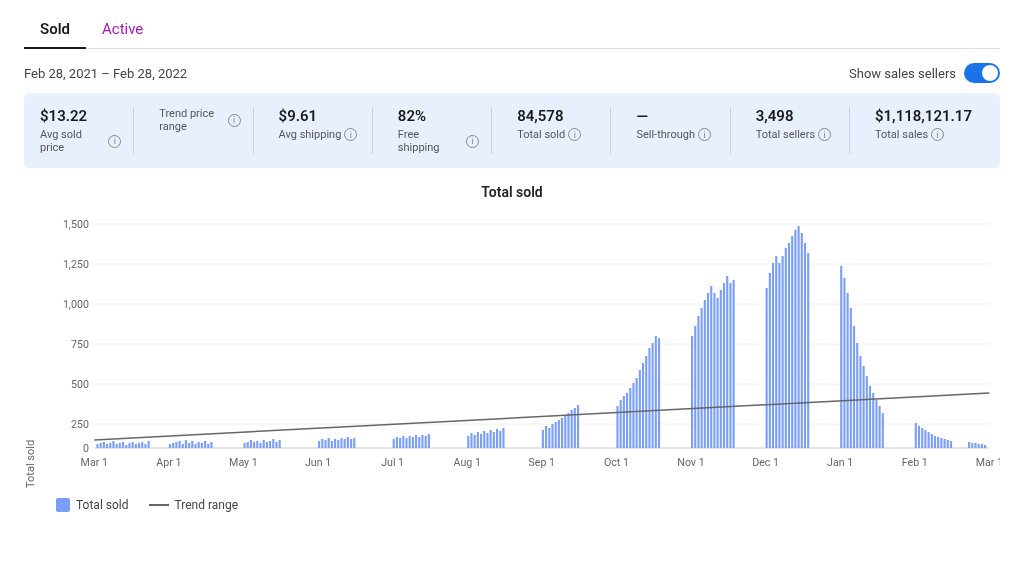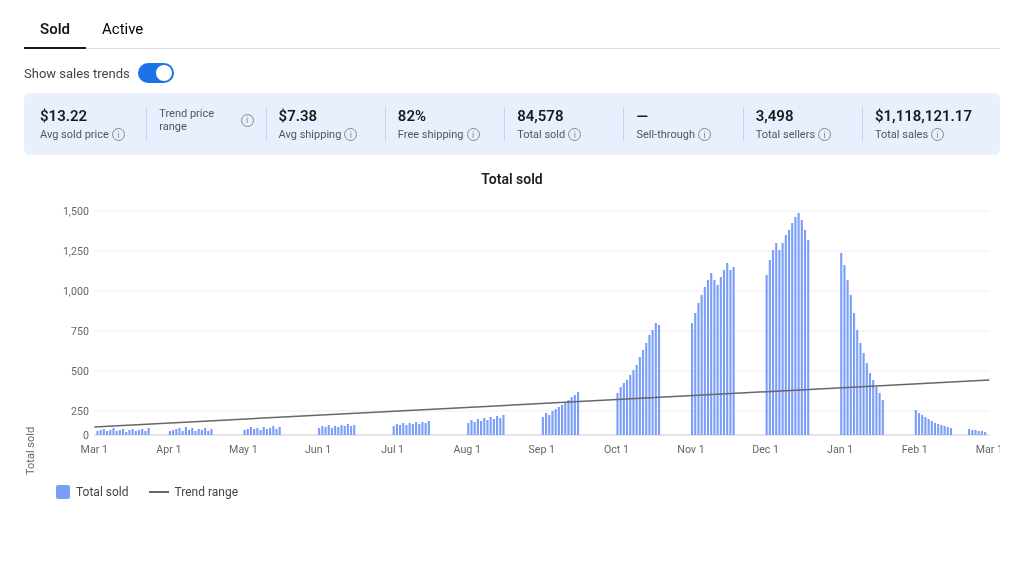--- a/index.html
+++ b/index.html
@@ -2,33 +2,33 @@
 <html><head>
   <meta charset="utf-8">
   <style>
     * { box-sizing: border-box; margin: 0; padding: 0; }
     body { font-family: -apple-system, BlinkMacSystemFont, 'Segoe UI', Roboto, Arial, sans-serif; background: #fff; color: #333; font-size: 13px; }
 
     .page { width: 1024px; min-height: 577px; background: #fff; padding: 0 24px 24px; }
 
     
     .tabs { display: flex; border-bottom: 1px solid #ddd; padding-top: 12px; }
-    .tab { padding: 8px 16px 10px; cursor: pointer; font-size: 15px; color: #000000; position: relative; }
+    .tab { padding: 8px 16px 10px; cursor: pointer; font-size: 15px; color: #a21caf; position: relative; }
     .tab.active { color: #1a1a1a; font-weight: 600; }
     .tab.active::after { content: ''; position: absolute; bottom: -1px; left: 0; right: 0; height: 2px; background: #1a1a1a; }
 
     
     .date-row { display: flex; align-items: center; justify-content: space-between; padding: 14px 0 10px; }
     .date-range { font-size: 13px; color: #444; }
     .toggle-row { display: flex; align-items: center; gap: 8px; font-size: 13px; color: #444; }
     .toggle { width: 36px; height: 20px; background: #1a73e8; border-radius: 10px; position: relative; cursor: pointer; }
     .toggle-knob { width: 16px; height: 16px; background: #fff; border-radius: 50%; position: absolute; top: 2px; right: 2px; }
 
     
-    .stats-bar { background: #e8f0fe; border-radius: 6px; display: flex; padding: 14px 16px; gap: 0; margin-bottom: 16px; }
+    .stats-bar { background: #e8f0fe; border-radius: 6px; display: flex; padding: 14px 16px; gap: 13px; margin-bottom: 16px; }
     .stat-item { flex: 1; padding: 0 12px; border-right: 1px solid #c5d3f0; }
     .stat-item:first-child { padding-left: 0; }
     .stat-item:last-child { border-right: none; }
     .stat-value { font-size: 15px; font-weight: 600; color: #1a1a1a; margin-bottom: 3px; }
     .stat-label { font-size: 11px; color: #555; display: flex; align-items: center; gap: 3px; }
     .info-icon { display: inline-flex; align-items: center; justify-content: center; width: 13px; height: 13px; border-radius: 50%; border: 1px solid #888; font-size: 9px; color: #888; cursor: pointer; flex-shrink: 0; }
 
     
     .chart-container { padding: 0 0 0 0; }
     .chart-title { text-align: center; font-size: 14px; font-weight: 600; color: #222; margin-bottom: 8px; }
@@ -51,22 +51,23 @@
   <div class="tabs">
     <div class="tab active">
       <span>Sold</span>
     </div>
     <div class="tab">
       <span>Active</span>
     </div>
   </div>
 
   <div class="date-row">
+    <span class="date-range">Feb 28, 2021 – Feb 28, 2022</span>
     <div class="toggle-row">
-      <span>Show sales trends</span>
+      <span>Show sales sellers</span>
       <div class="toggle">
         <div class="toggle-knob"></div>
       </div>
     </div>
   </div>
 
   <div class="stats-bar">
     <div class="stat-item">
       <div class="stat-value">$13.22</div>
       <div class="stat-label">
@@ -74,21 +75,21 @@
         <span class="info-icon">i</span>
       </div>
     </div>
     <div class="stat-item">
       <div class="stat-label">
         <span>Trend price range</span>
         <span class="info-icon">i</span>
       </div>
     </div>
     <div class="stat-item">
-      <div class="stat-value">$7.38</div>
+      <div class="stat-value">$9.61</div>
       <div class="stat-label">
         <span>Avg shipping</span>
         <span class="info-icon">i</span>
       </div>
     </div>
     <div class="stat-item">
       <div class="stat-value">82%</div>
       <div class="stat-label">
         <span>Free shipping</span>
         <span class="info-icon">i</span>

